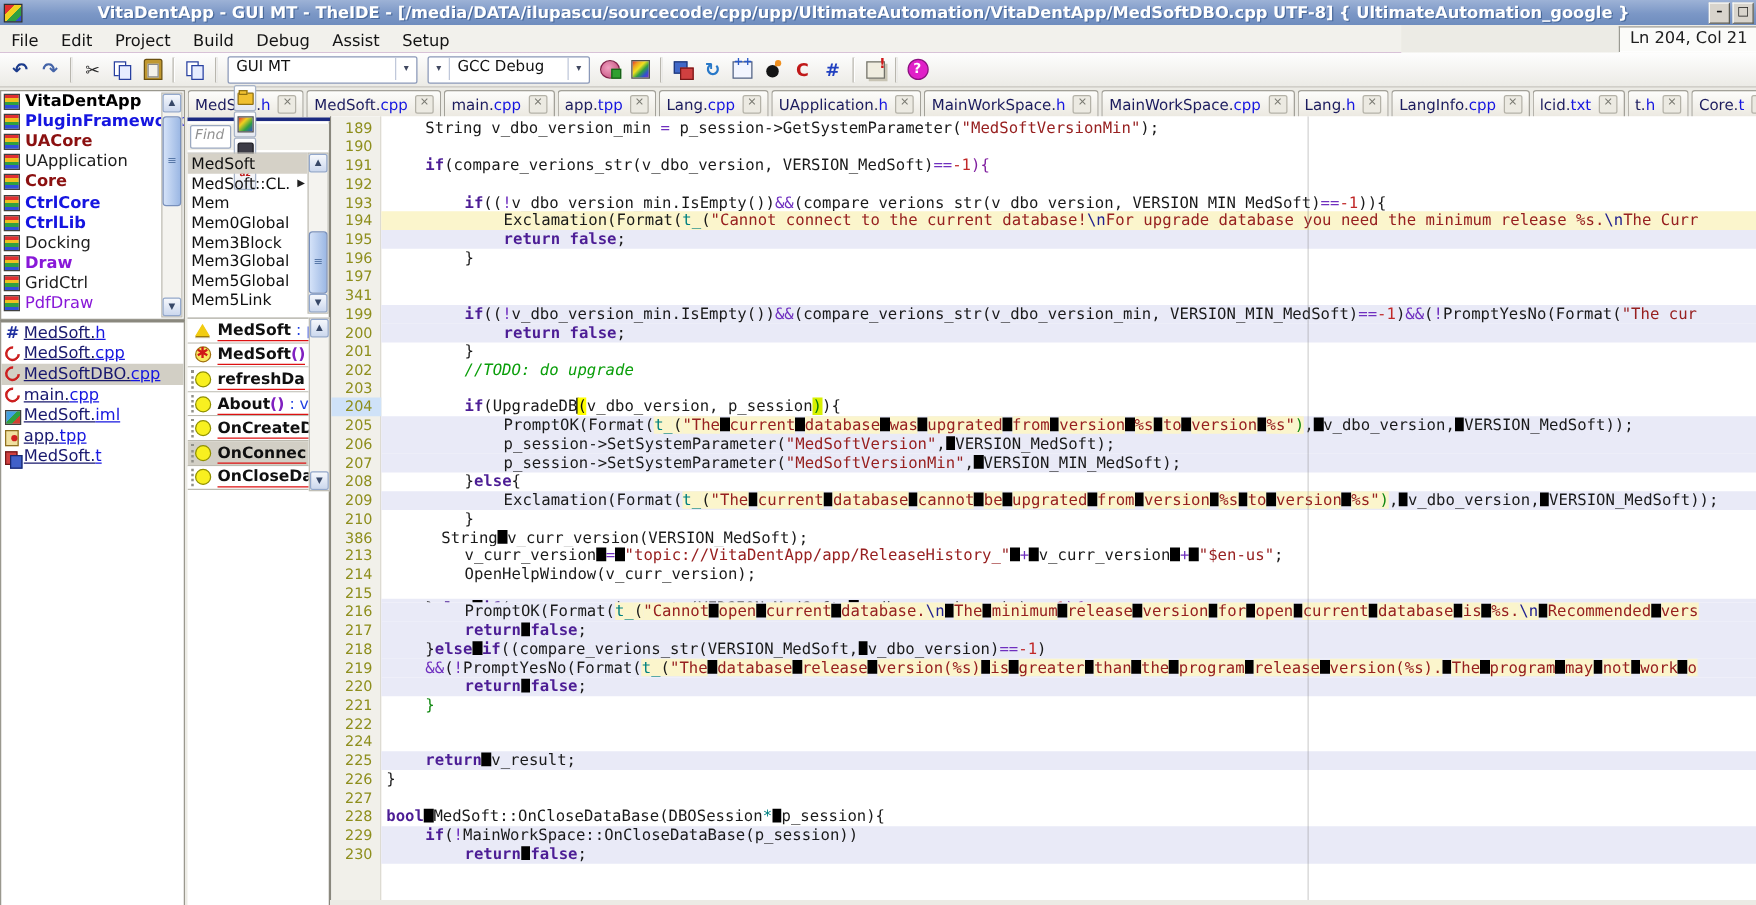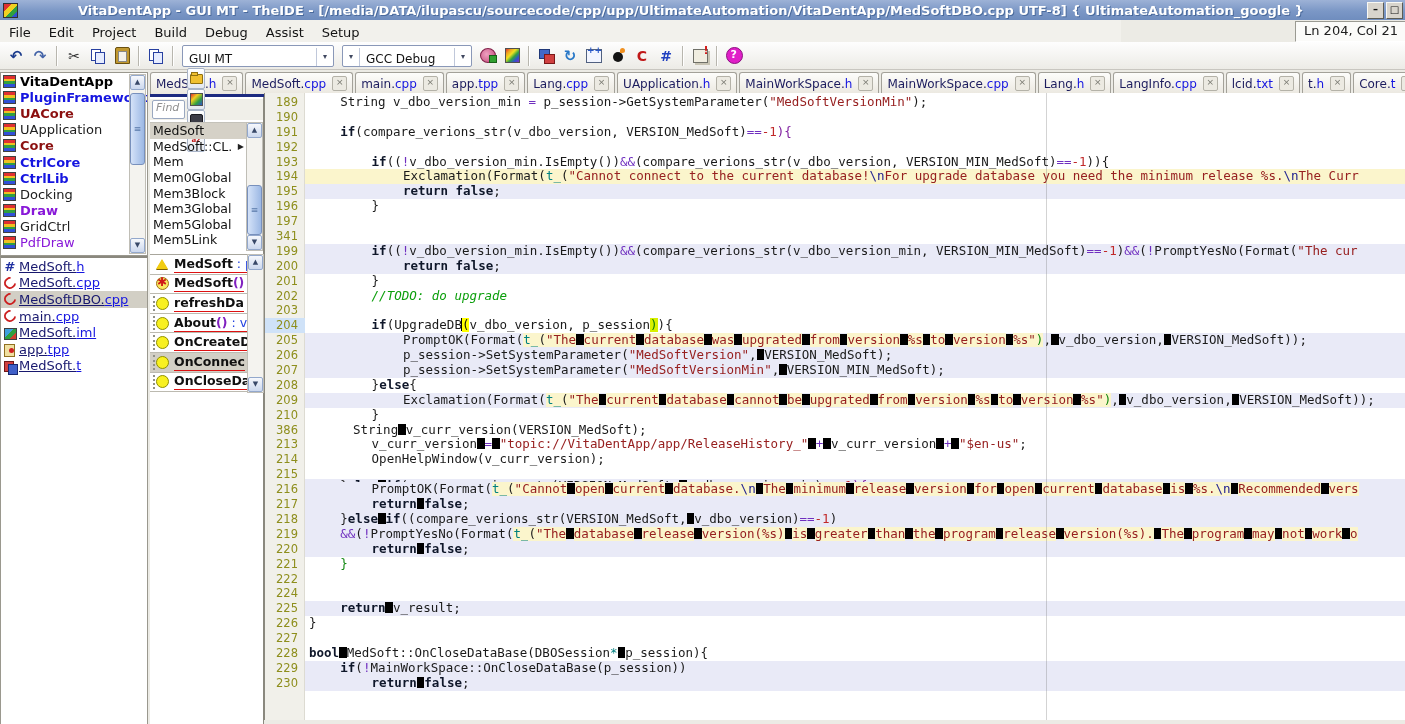--- a/index.html
+++ b/index.html
@@ -22,21 +22,21 @@
   .lnbox{position:absolute;left:1295px;top:1px;width:130px;height:18px;background:#fbfbf9;
     border:1px solid;border-color:#9a9a92 #fff #fff #9a9a92;font-size:13px;color:#202020;
     padding:1px 0 0 8px;white-space:nowrap;overflow:hidden;}
   
   .toolbar{position:absolute;left:0;top:42px;width:1405px;height:27px;
     background:linear-gradient(#fefefe,#ecebe6);border-bottom:1px solid #c8c6c0;
     display:flex;align-items:center;padding-left:4px;}
   .tbtn{width:22px;height:22px;display:flex;align-items:center;justify-content:center;margin:0 1px;}
   .tsep{width:1px;height:20px;background:#b8b6ae;border-right:1px solid #fff;margin:0 4px;}
   .combo{height:20px;background:#fff;border:1px solid #8a98b8;border-radius:2px;display:flex;
-    align-items:flex-end;font-size:12px;color:#111;margin:0 4px;}
+    align-items:flex-start;font-size:12px;color:#111;margin:0 4px;}
   .combo .ctext{padding:0 6px;flex:1;white-space:nowrap;overflow:hidden;}
   .cArrow{width:16px;height:18px;border-left:1px solid #c0c8da;display:flex;align-items:center;
     justify-content:center;color:#404860;font-size:8px;}
   .cArrowL{border-left:none;border-right:1px solid #c0c8da;}
   
   .ic{display:inline-block;position:relative;line-height:1;}
   .ic-undo::before{content:"↶";font-size:15px;color:#1c3c8c;font-weight:bold;}
   .ic-redo::before{content:"↷";font-size:15px;color:#4464a8;font-weight:bold;}
   .ic-cut::before{content:"✂";font-size:14px;color:#282828;}
   .ic-copy{width:14px;height:14px;}
@@ -136,21 +136,21 @@
   .marginline{position:absolute;left:781px;top:0;width:1px;height:627px;background:rgba(130,130,130,.35);z-index:5;}
   .rows{position:absolute;left:0;top:2px;width:1141px;}
   .row{display:flex;height:14.9px;}
   .ln{width:33px;flex:0 0 33px;text-align:right;padding-right:7px;font-size:11.5px;color:#8e8e1c;
     font-family:"DejaVu Sans",sans-serif;line-height:14.9px;}
   .row.cur .ln{background:#cfe2f8;}
   .code{flex:1;font-family:"DejaVu Sans Mono",monospace;font-size:12.5px;line-height:14.9px;
     white-space:pre;overflow:hidden;color:#1a1a1a;}
   .code.lav{background:#e9eaf7;}
   .code.yfull{background:#fbf5cc;}
-  .tk-k{color:#0f172a;font-weight:bold;}
+  .tk-k{color:#4c1d95;font-weight:bold;}
   .tk-s{color:#972020;}
   .tk-e{color:#202090;}
   .tk-c{color:#0a9e0a;font-style:italic;}
   .tk-n{color:#c02828;}
   .tk-o{color:#6f2fbf;}
   .tk-t{color:#008080;}
   .tk-g{color:#108810;}
   .tk-p{color:#8020a0;}
   .tk-hy{background:#ffff00;color:#111;}
   .tk-hg{background:#d8f000;color:#0a7a0a;}

